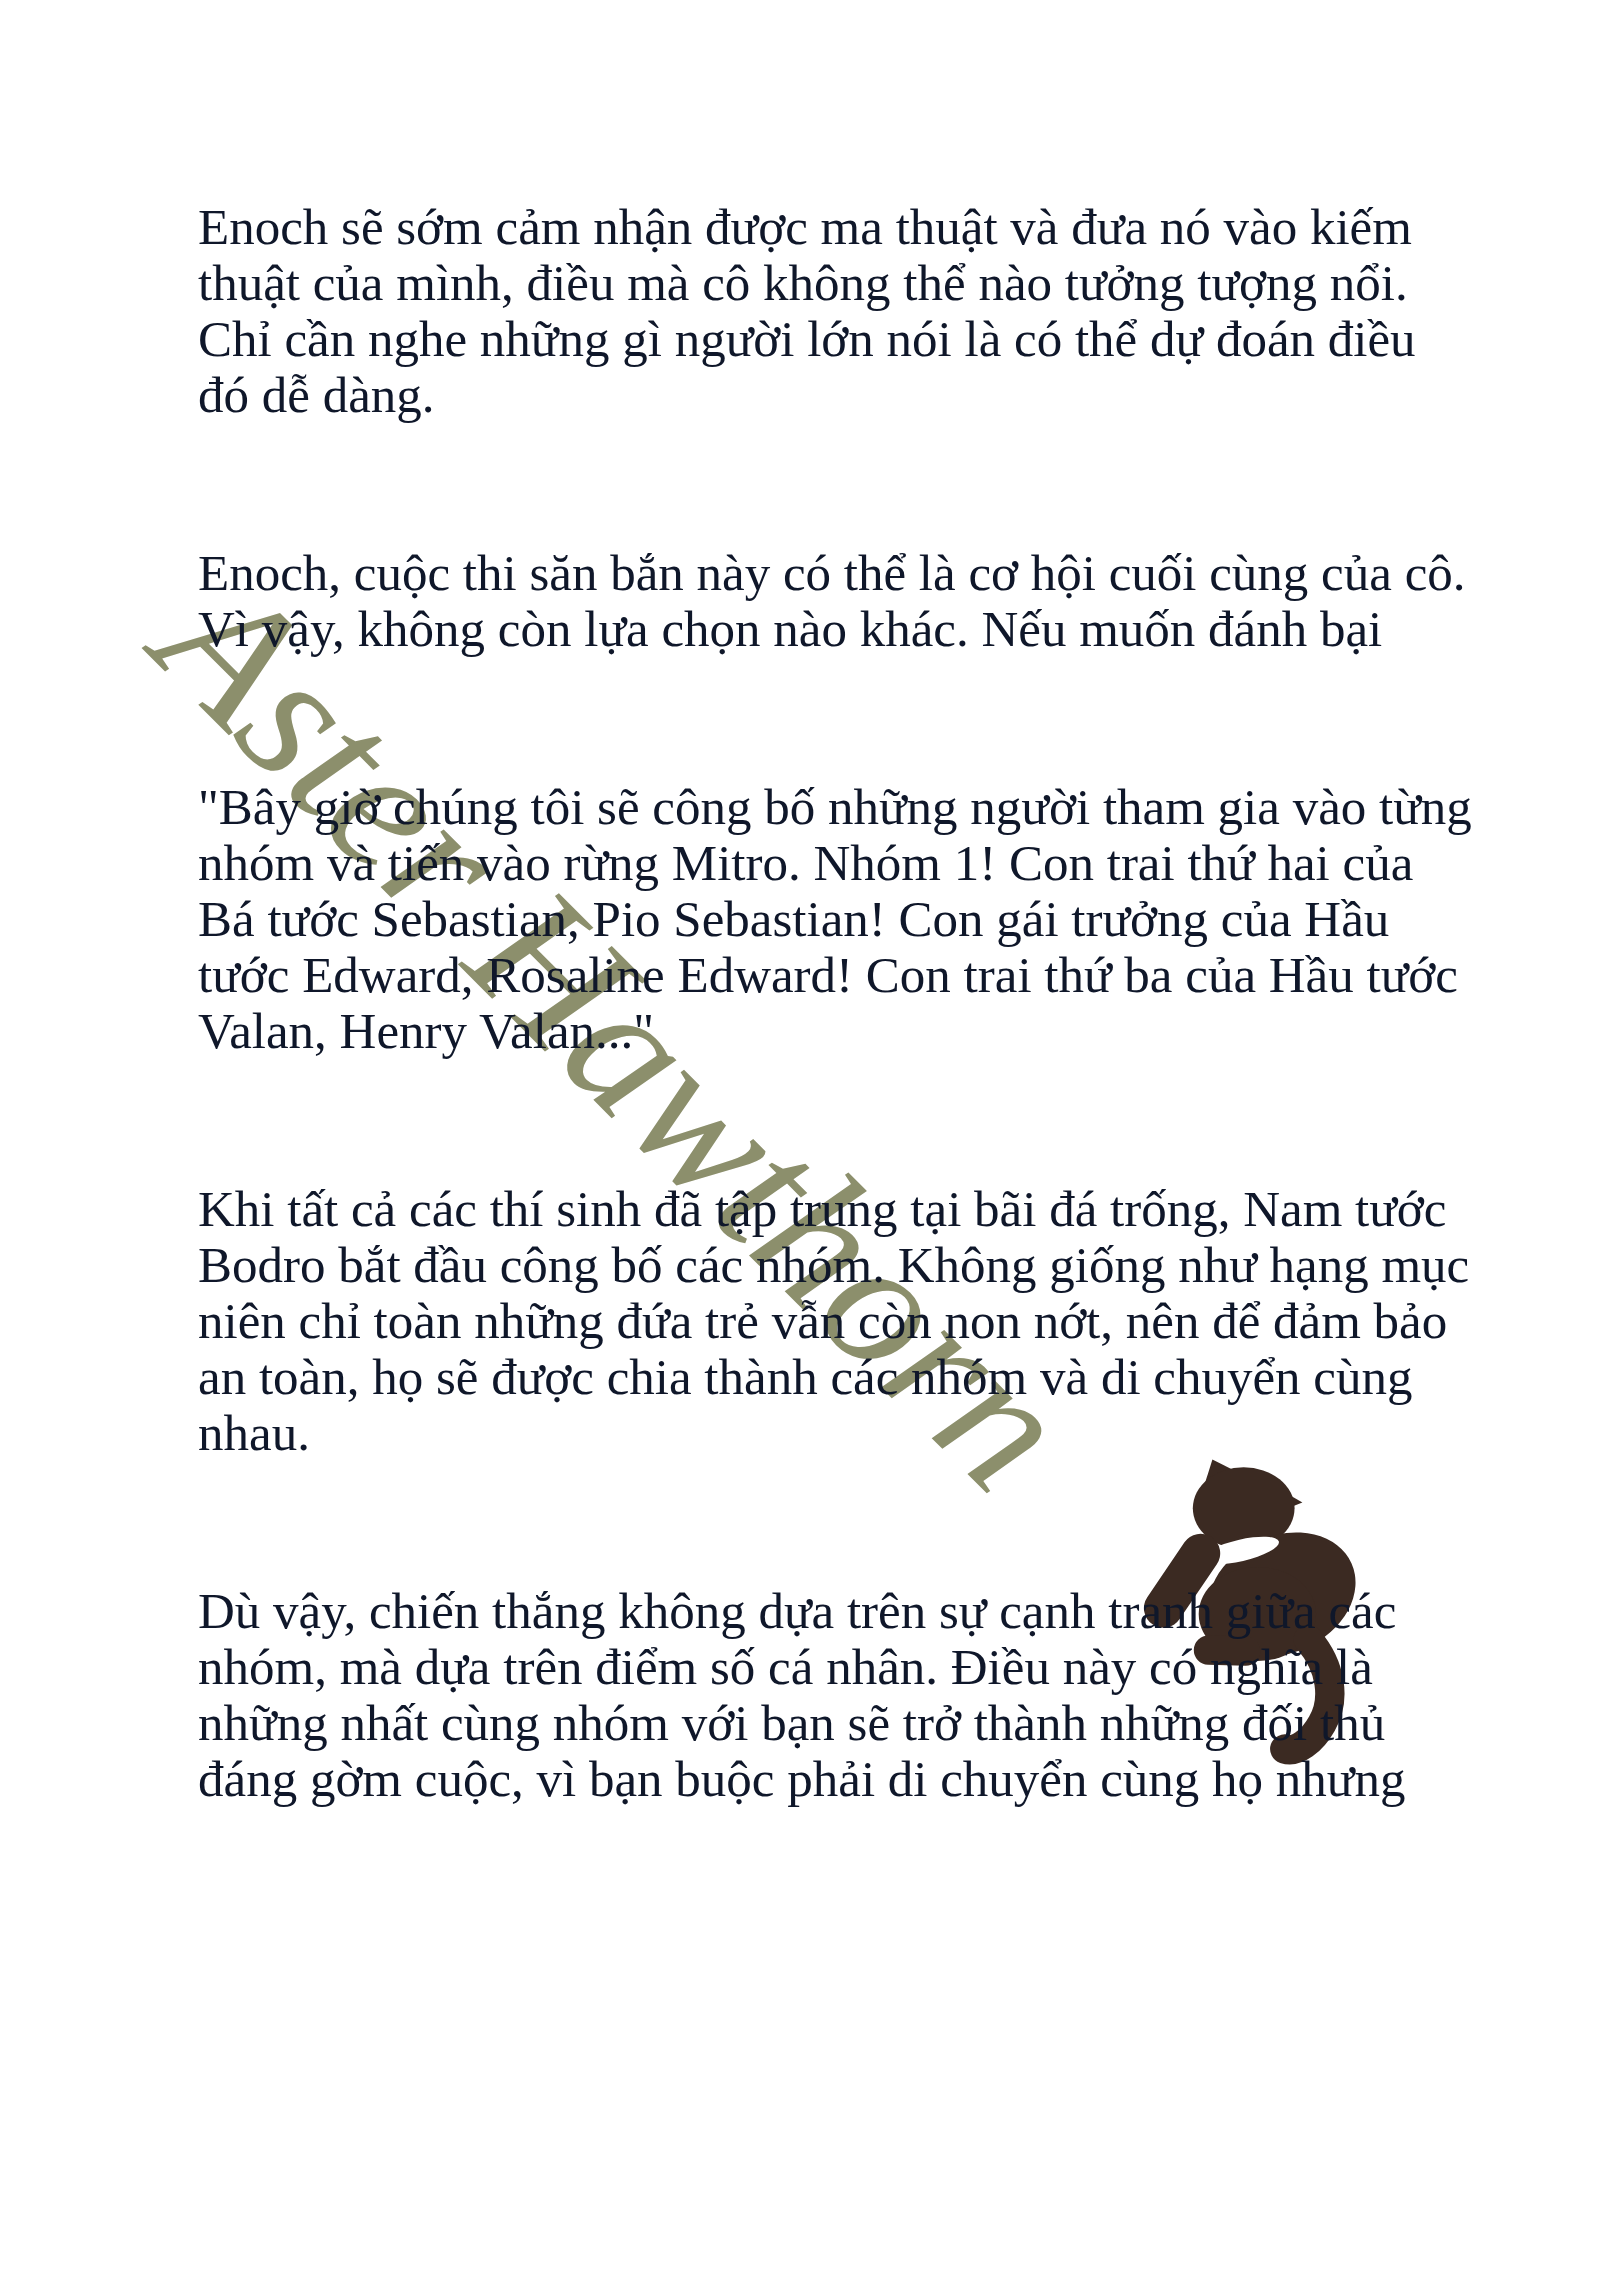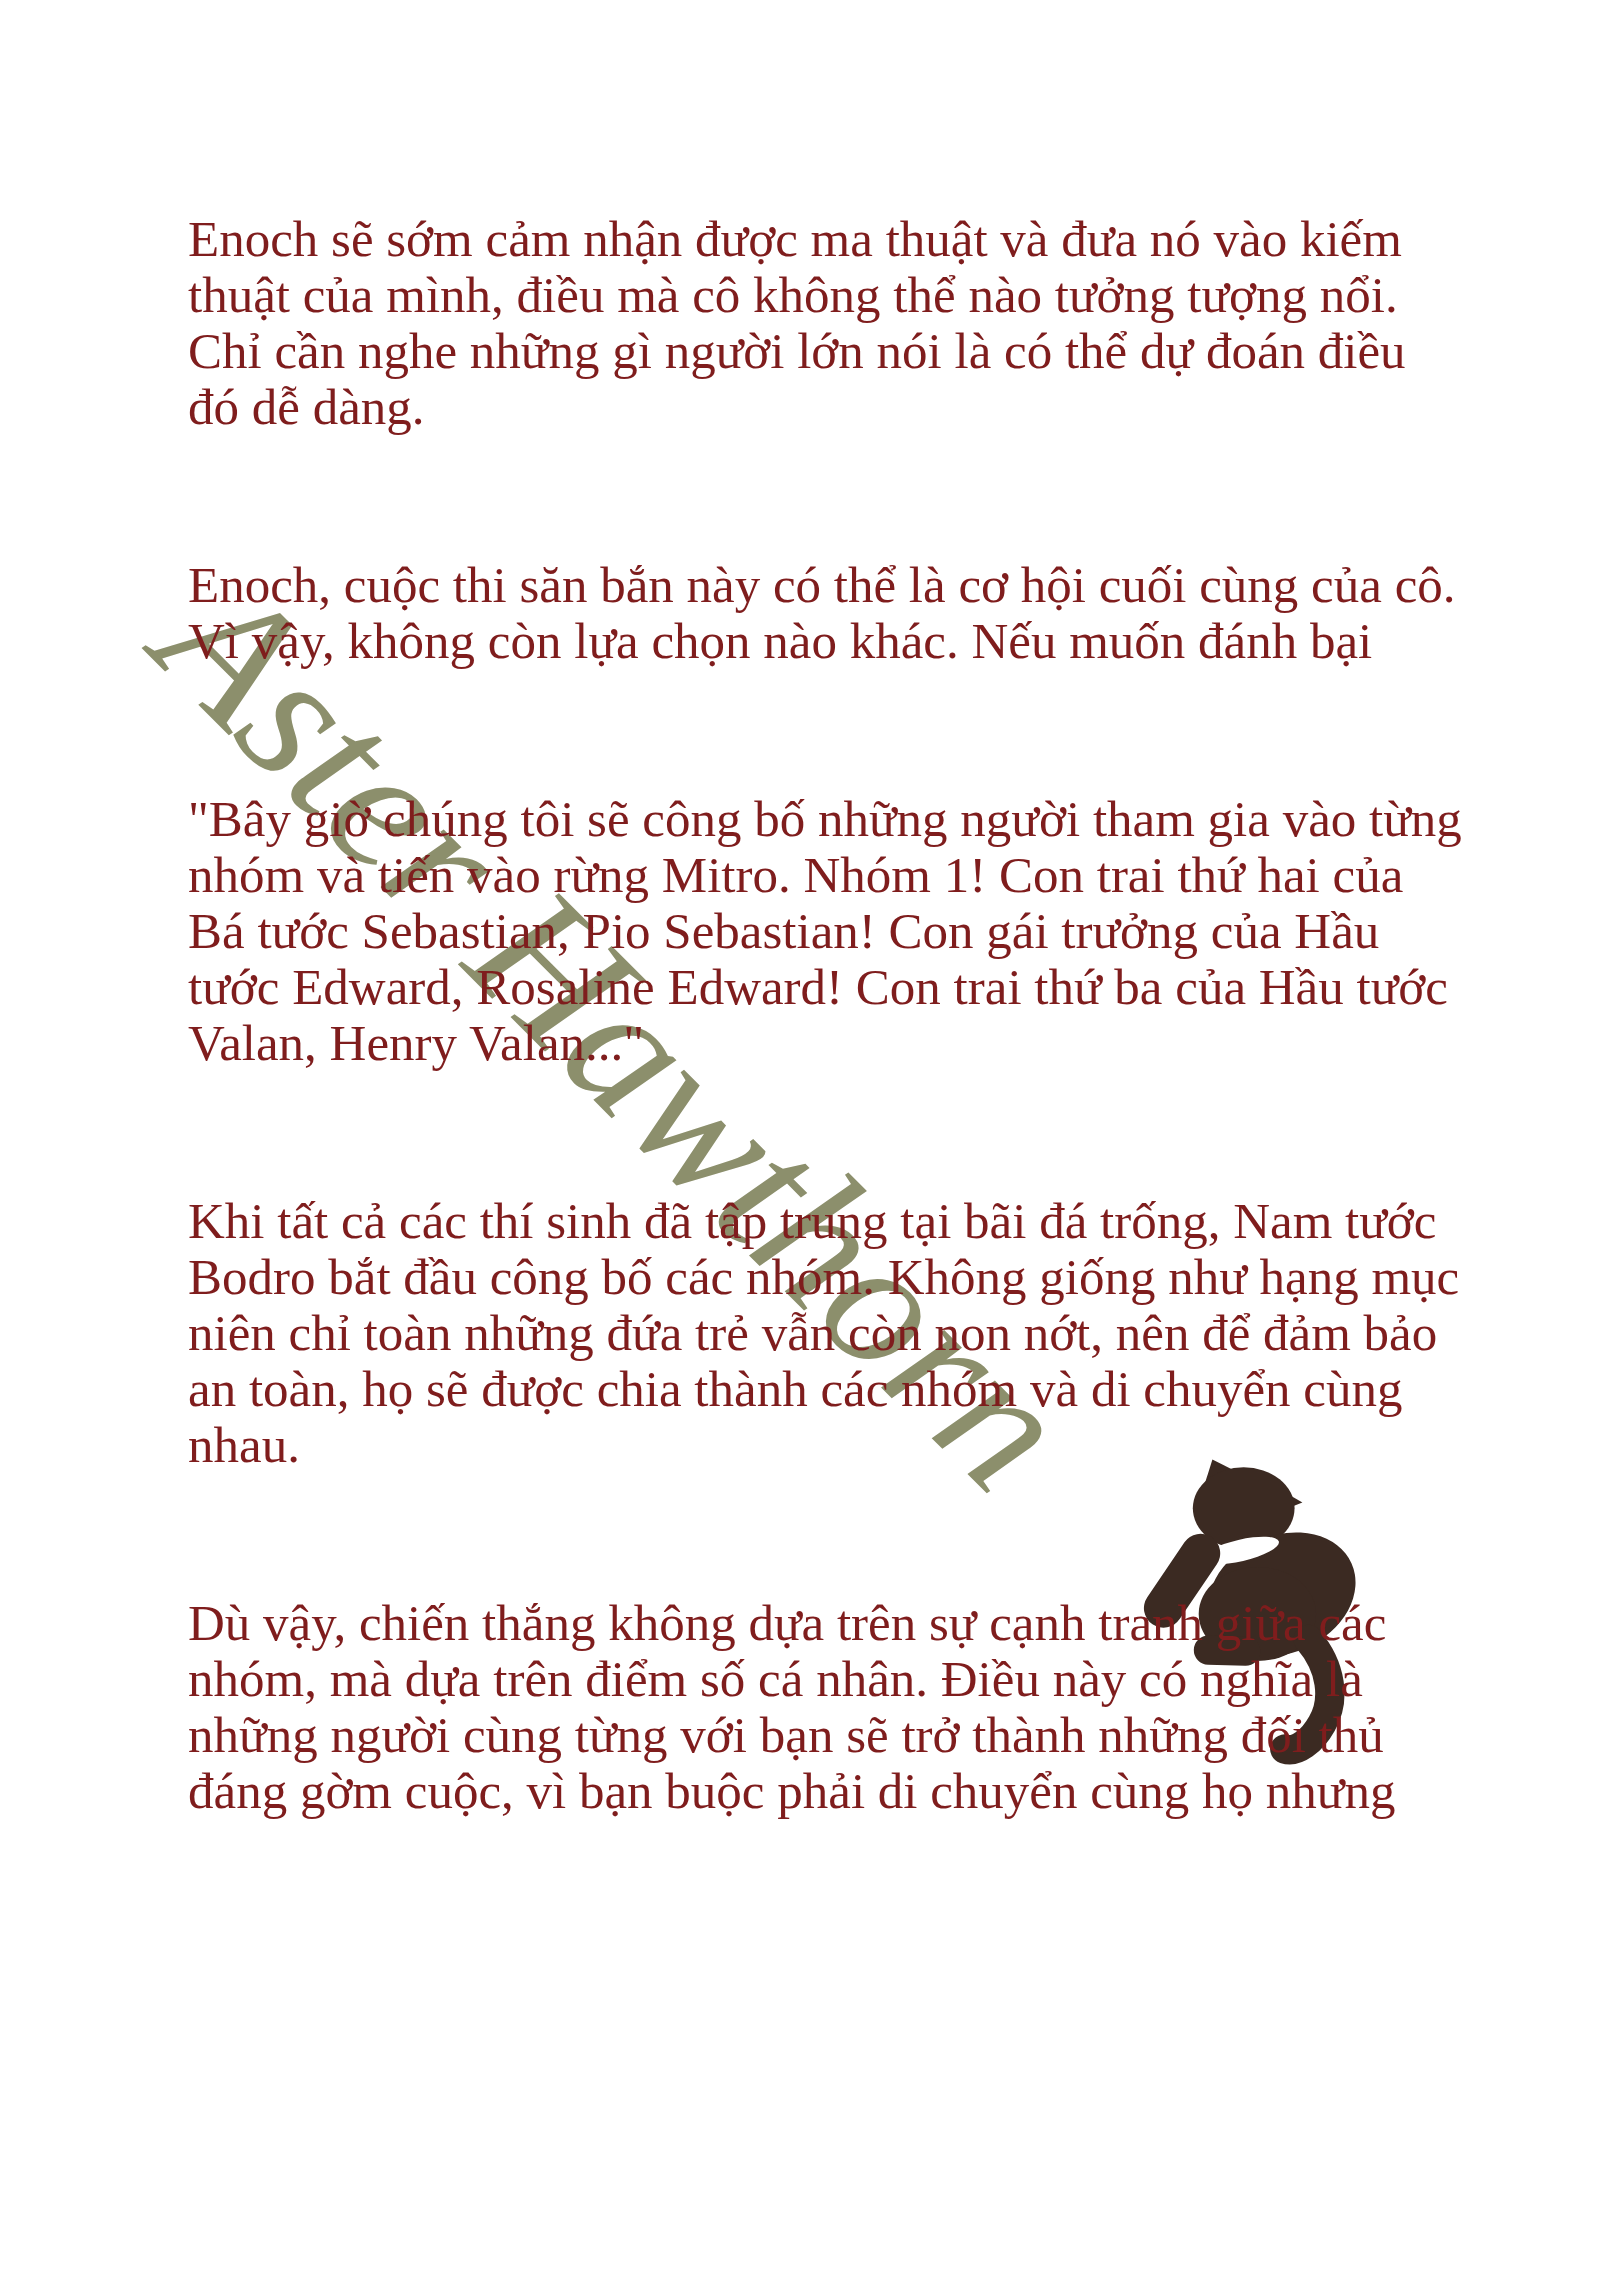--- a/index.html
+++ b/index.html
@@ -23,27 +23,26 @@
     z-index:1;
     user-select:none;
   }
   .cat{
     position:absolute;
     left:1140px;top:1457px;
     z-index:2;
   }
   .content{
     position:absolute;
-    left:188px;top:199px;
+    left:198px;top:199px;
     width:1274px;
     z-index:3;
-    color:#7f1d1d;
+    color:#0f172a;
     font-size:51px;
     line-height:56px;
-    margin-top:12px;
   }
   .para{margin:0 0 122px 0;}
   .line{white-space:nowrap;}
 </style>
 </head>
 <body>
 
 <div class="page">
 
   <div class="watermark">Aster Hawthorn</div>
@@ -98,19 +97,19 @@
       <div class="line">Khi tất cả các thí sinh đã tập trung tại bãi đá trống, Nam tước</div>
       <div class="line">Bodro bắt đầu công bố các nhóm. Không giống như hạng mục</div>
       <div class="line">niên chỉ toàn những đứa trẻ vẫn còn non nớt, nên để đảm bảo</div>
       <div class="line">an toàn, họ sẽ được chia thành các nhóm và di chuyển cùng</div>
       <div class="line">nhau.</div>
     </div>
 
     <div class="para">
       <div class="line">Dù vậy, chiến thắng không dựa trên sự cạnh tranh giữa các</div>
       <div class="line">nhóm, mà dựa trên điểm số cá nhân. Điều này có nghĩa là</div>
-      <div class="line">những người cùng từng với bạn sẽ trở thành những đối thủ</div>
+      <div class="line">những nhất cùng nhóm với bạn sẽ trở thành những đối thủ</div>
       <div class="line">đáng gờm cuộc, vì bạn buộc phải di chuyển cùng họ nhưng</div>
     </div>
 
   </div>
 </div>
 
 
 </body></html>

